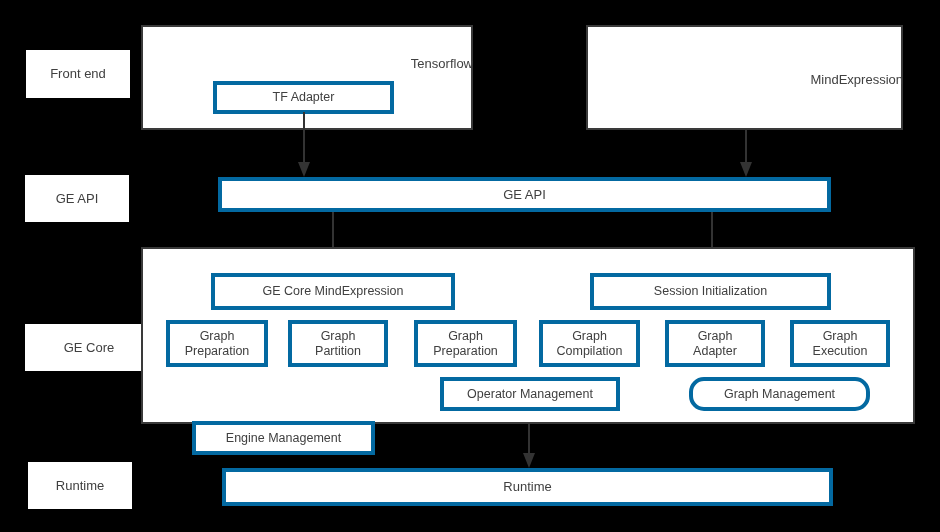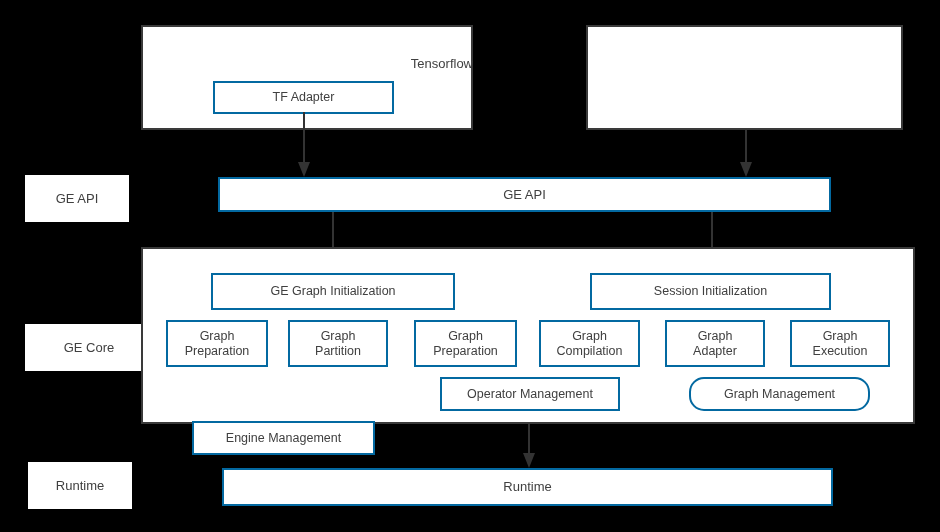--- a/index.html
+++ b/index.html
@@ -11,21 +11,21 @@
     position: relative;
     width: 940px;
     height: 532px;
     background: #000000;
     overflow: hidden;
     font-family: "Liberation Sans", sans-serif;
   }
   .box {
     position: absolute;
     background: #ffffff;
-    border: 2px solid #0369a1;
+    border: 4px solid #0369a1;
     box-sizing: border-box;
     color: #404040;
     display: flex;
     align-items: center;
     justify-content: center;
     text-align: center;
     line-height: 1.2;
   }
   .plain {
     position: absolute;
@@ -67,20 +67,23 @@
   .arrow svg {
     display: block;
     overflow: visible;
   }
 </style>
 </head>
 <body>
 
 <div id="canvas">
 
+  <div class="plain lane-label" style="left:26px; top:50px; width:104px; height:48px;">
+    <span>Front end</span>
+  </div>
 
   <div class="plain lane-label" style="left:25px; top:175px; width:104px; height:47px;">
     <span>GE API</span>
   </div>
 
   <div class="plain lane-label" style="left:25px; top:324px; width:128px; height:47px;">
     <span>GE Core</span>
   </div>
 
   <div class="plain lane-label" style="left:28px; top:462px; width:104px; height:47px;">
@@ -88,20 +91,21 @@
   </div>
 
   <div class="container-box" style="left:141px; top:25px; width:332px; height:105px;"></div>
   <div class="title-top" style="left:141px; top:56px; width:332px;">Tensorflow</div>
 
   <div class="box unit" style="left:213px; top:81px; width:181px; height:33px;">
     <span>TF Adapter</span>
   </div>
 
   <div class="container-box" style="left:586px; top:25px; width:317px; height:105px;"></div>
+  <div class="title-top" style="left:586px; top:72px; width:317px;">MindExpression</div>
 
   <div class="arrow" style="left:296px; top:112px;">
     <svg width="16" height="66" viewBox="0 0 16 66">
       <line x1="8" y1="0" x2="8" y2="53" stroke="#333333" stroke-width="2"></line>
       <polygon points="8,65 2,50 14,50" fill="#333333"></polygon>
     </svg>
   </div>
 
   <div class="arrow" style="left:738px; top:130px;">
     <svg width="16" height="48" viewBox="0 0 16 48">
@@ -124,21 +128,21 @@
   <div class="arrow" style="left:704px; top:212px;">
     <svg width="16" height="62" viewBox="0 0 16 62">
       <line x1="8" y1="0" x2="8" y2="49" stroke="#333333" stroke-width="2"></line>
       <polygon points="8,61 2,46 14,46" fill="#333333"></polygon>
     </svg>
   </div>
 
   <div class="container-box" style="left:141px; top:247px; width:774px; height:177px;"></div>
 
   <div class="box unit" style="left:211px; top:273px; width:244px; height:37px;">
-    <span>GE Graph Initialization</span>
+    <span>GE Core MindExpression</span>
   </div>
 
   <div class="box unit" style="left:590px; top:273px; width:241px; height:37px;">
     <span>Session Initialization</span>
   </div>
 
   <div class="box unit" style="left:166px; top:320px; width:102px; height:47px; flex-direction:column;">
     <span>Graph</span>
     <span>Preparation</span>
   </div>

